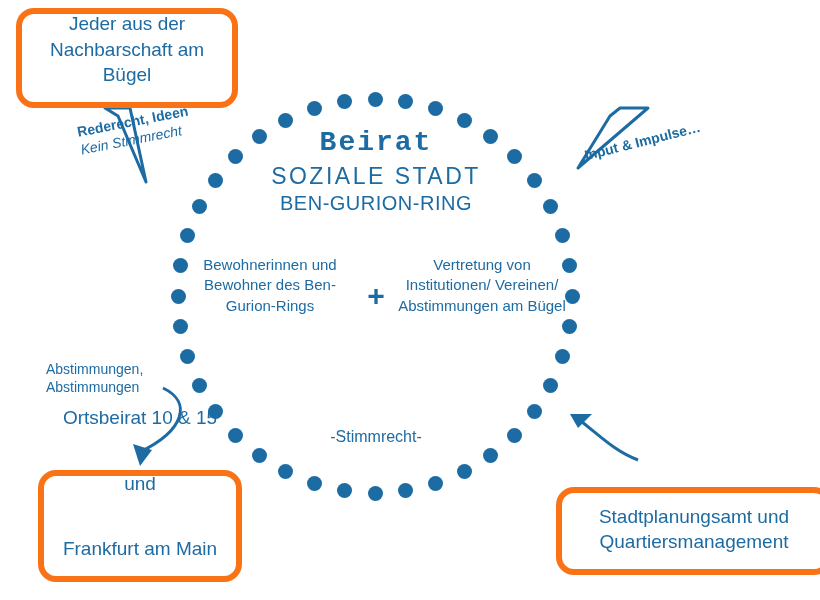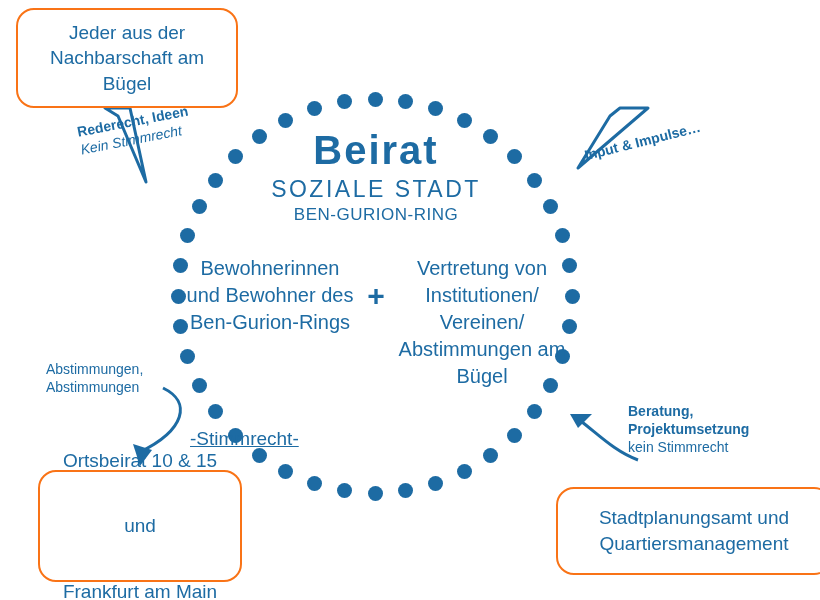--- a/index.html
+++ b/index.html
@@ -16,33 +16,33 @@
   }
   #stage {
     position: relative;
     width: 820px;
     height: 600px;
   }
 
   
   .callout {
     position: absolute;
-    border: 2px solid #f97316;
+    border: 6px solid #f97316;
     border-radius: 18px;
     background: #ffffff;
     color: #1d6ba3;
     box-sizing: border-box;
     display: flex;
     flex-direction: column;
     align-items: center;
-    justify-content: center;
+    justify-content: flex-end;
     text-align: center;
     font-size: 19px;
     line-height: 1.35;
-    padding: 8px 10px;
+    padding: 14px 10px;
     z-index: 5;
   }
   .callout .line {
     display: block;
     white-space: nowrap;
   }
 
   #box-neighbourhood { left: 16px;  top: 8px;   width: 222px; height: 100px; }
   #box-workshops     { left: 604px; top: 8px;   width: 204px; height: 100px; }
   #box-ortsbeirat    { left: 38px;  top: 470px; width: 204px; height: 112px; gap: 40px; }
@@ -70,67 +70,68 @@
   
   #center-block {
     position: absolute;
     left: 190px;
     top: 120px;
     width: 372px;
     text-align: center;
     z-index: 3;
   }
   #title-main {
-    font-size: 40px;
+    font-size: 28px;
     font-weight: bold;
     letter-spacing: 2px;
     line-height: 1.1;
     margin-top: 8px;
+    font-family: Liberation Mono, monospace;
   }
   #title-sub1 {
     font-size: 23px;
     letter-spacing: 2.5px;
     margin-top: 4px;
   }
   #title-sub2 {
-    font-size: 17px;
+    font-size: 20px;
     letter-spacing: 0.5px;
     margin-top: 2px;
   }
 
   #columns {
     position: absolute;
     left: 186px;
     top: 255px;
     width: 380px;
     display: flex;
     justify-content: space-between;
     align-items: flex-start;
     z-index: 3;
   }
   .col {
     width: 168px;
     text-align: center;
-    font-size: 20px;
+    font-size: 15px;
     line-height: 1.35;
   }
   #plus-sign {
     font-size: 30px;
     font-weight: bold;
     line-height: 1;
     padding-top: 26px;
   }
   #stimmrecht {
     position: absolute;
     left: 190px;
     top: 428px;
     width: 372px;
-    font-size: 19px;
+    text-align: center;
+    font-size: 16px;
     z-index: 3;
-    text-decoration: underline;
   }
 
   
   .conn-label {
     position: absolute;
     font-size: 14px;
     line-height: 1.3;
     color: #1d6ba3;
     z-index: 6;
   }
@@ -262,19 +263,14 @@
 
   <div class="conn-label" id="label-input">
     <div>Input &amp; Impulse…</div>
   </div>
 
   <div class="conn-label" id="label-abstimmung">
     <div>Abstimmungen,</div>
     <div>Abstimmungen</div>
   </div>
 
-  <div class="conn-label" id="label-beratung">
-    <div class="b">Beratung,</div>
-    <div class="b">Projektumsetzung</div>
-    <div>kein Stimmrecht</div>
-  </div>
 
 </div>
 
 </body></html>

